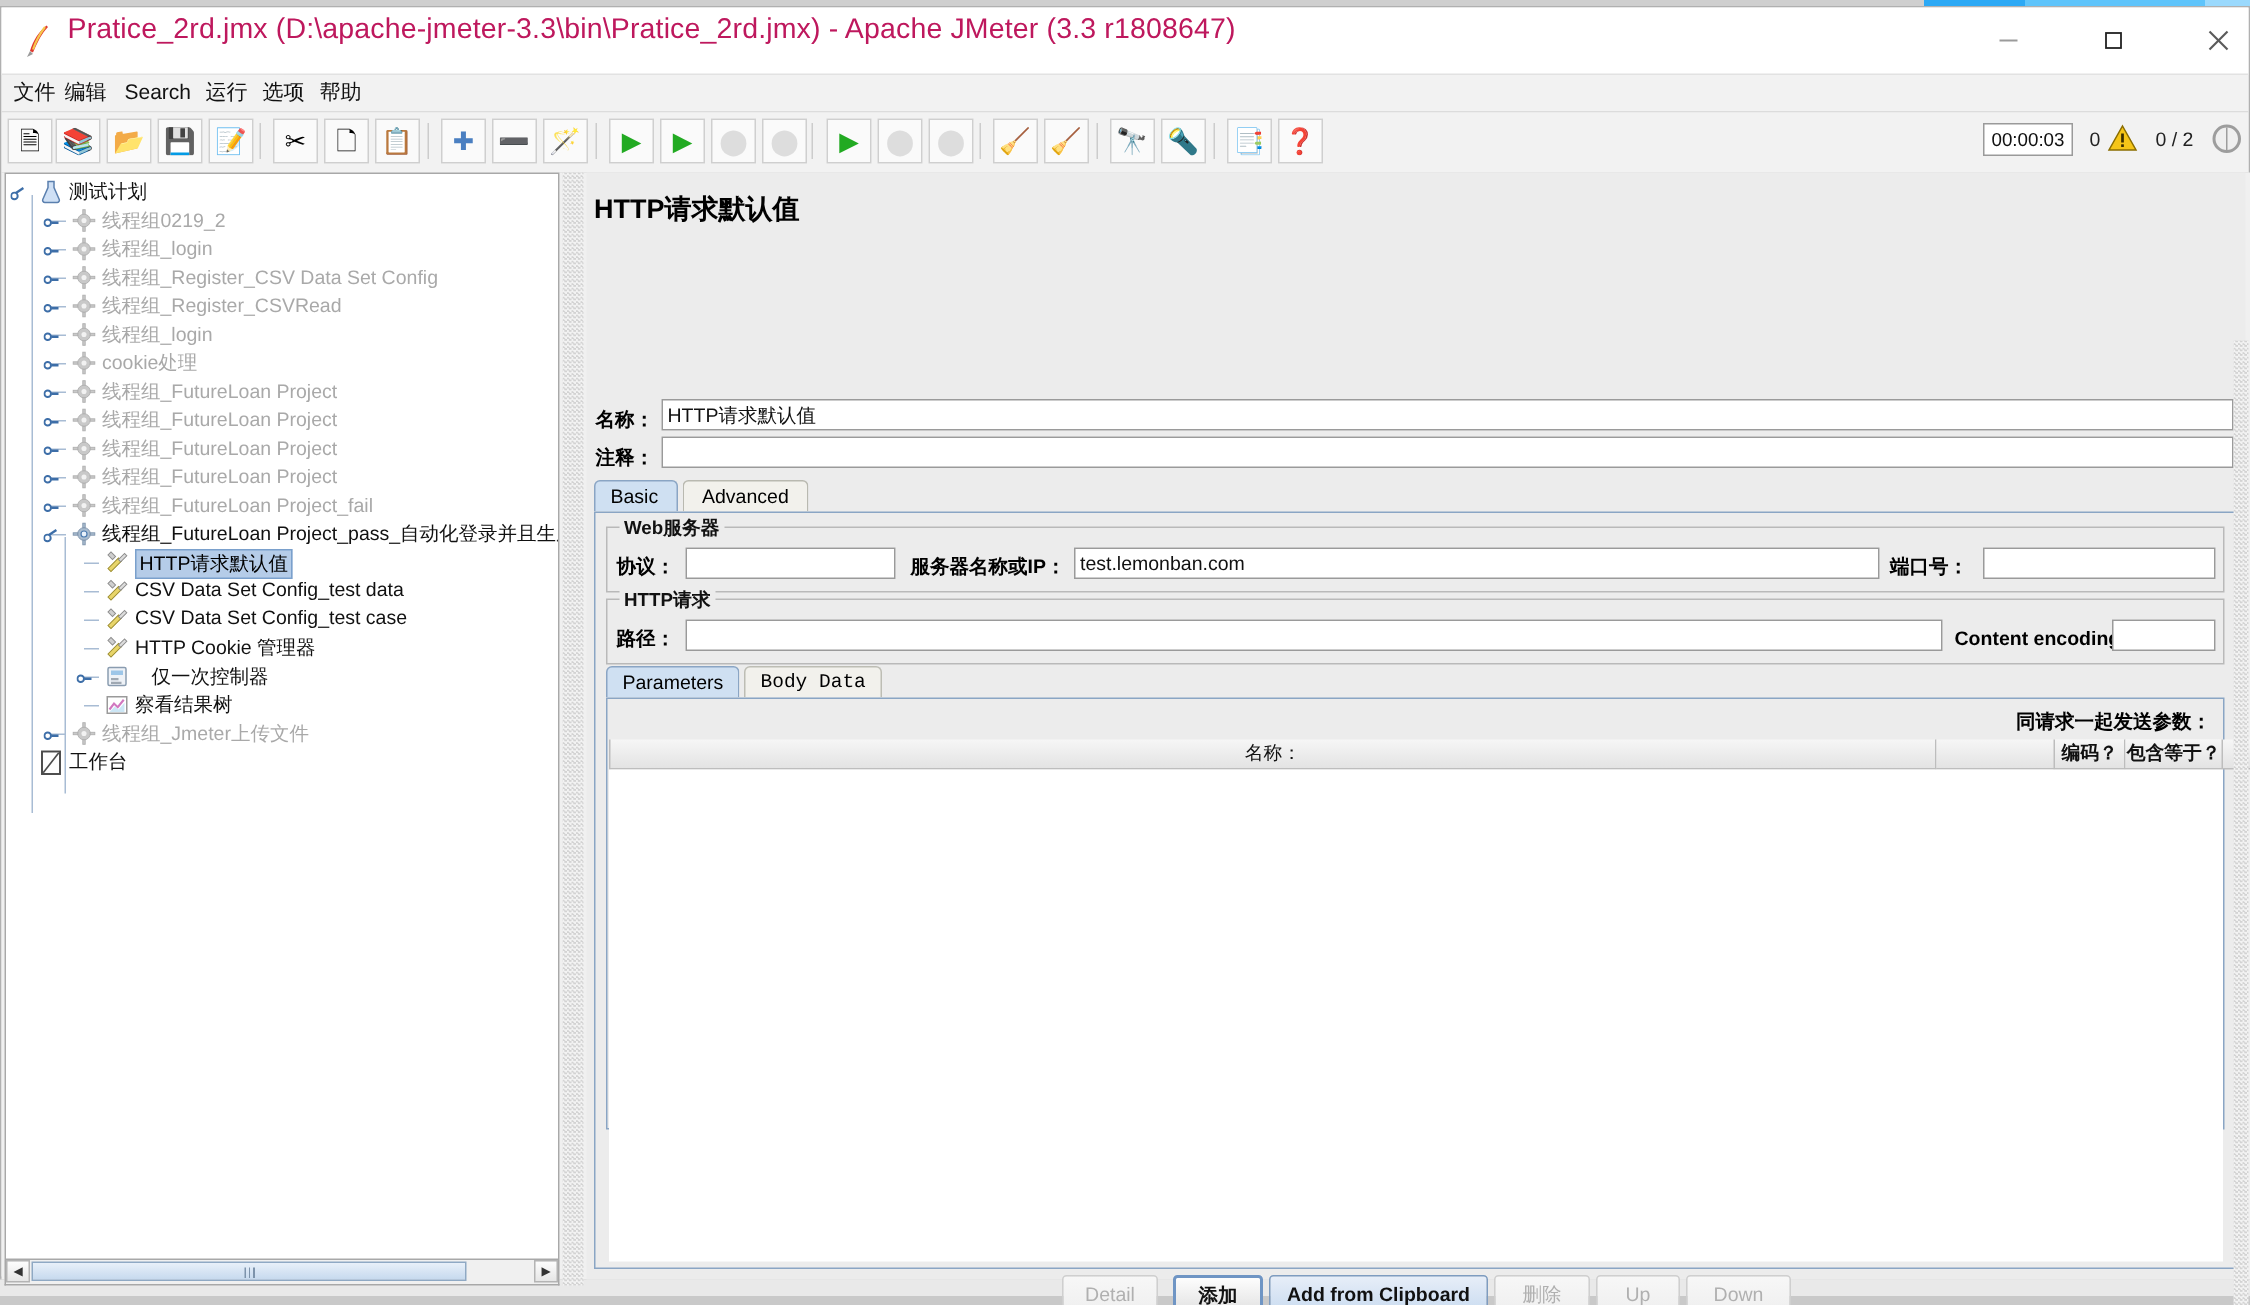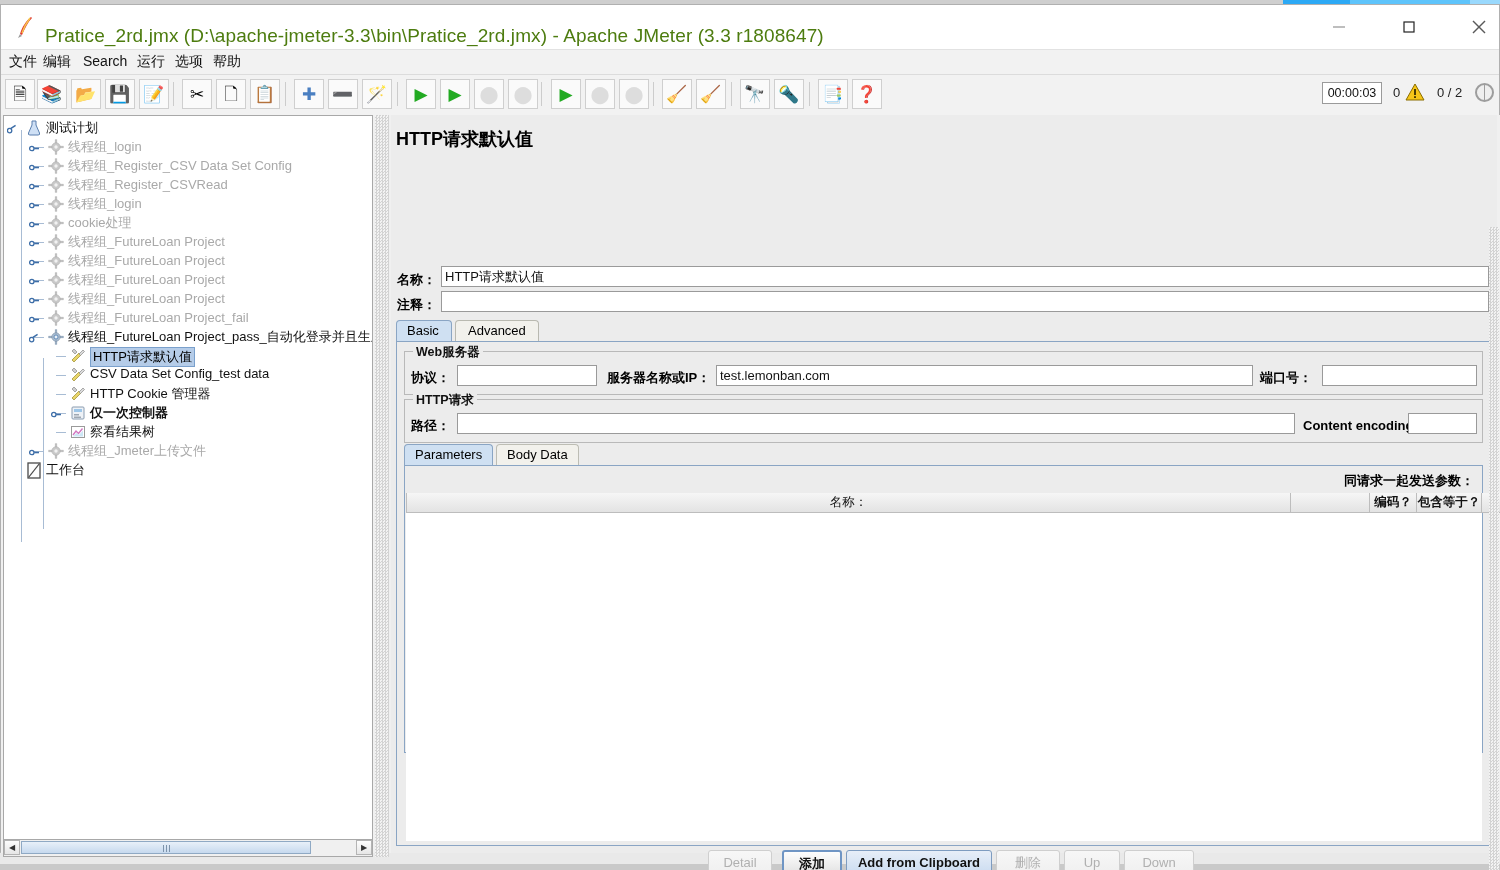--- a/index.html
+++ b/index.html
@@ -15,21 +15,21 @@
   .backdrop-line { position: absolute; left: 0; top: 0; width: 1500px; height: 4px; background: linear-gradient(to right,#cfcfcf 0 1283px, #2ca9f5 1283px 1350px, #5ec4fb 1350px 1470px, #9ad9fd 1470px 1500px); }
   .backdrop-bottom { position: absolute; left: 0; top: 852px; width: 1500px; height: 18px; background: #e9e9e9; border-top: 1px solid #b8b8b8; }
   .backdrop-bottom2 { position: absolute; left: 0; top: 864px; width: 1500px; height: 6px; background: #c9c9c9; }
 
   
   .window { position: absolute; left: 0; top: 4px; width: 1500px; height: 848px; background: #f3f3f3; border: 1px solid #b0b0b0; box-sizing: border-box; }
 
   
   .titlebar { position: relative; height: 44px; background: #ffffff; border-bottom: 1px solid #e2e2e2; }
   .title-icon { position: absolute; left: 14px; top: 10px; width: 22px; height: 24px; }
-  .title-text { position: absolute; left: 44px; top: 20px; font-size: 19px; color: #4d7c0f; white-space: nowrap; letter-spacing: .1px; }
+  .title-text { position: absolute; left: 44px; top: 4px; font-size: 19px; color: #be185d; white-space: nowrap; letter-spacing: .1px; }
   .winbtn { position: absolute; top: 0; width: 70px; height: 44px; display: flex; align-items: center; justify-content: center; cursor: default; }
   .winbtn svg { display: block; }
   .btn-min { left: 1303px; }
   .btn-max { left: 1373px; }
   .btn-close { left: 1443px; }
 
   
   .menubar { position: relative; height: 24px; background: #f2f2f2; border-bottom: 1px solid #dcdcdc; }
   .menu-item { position: absolute; top: 3px; font-size: 14px; color: #111; padding: 0 2px; white-space: nowrap; }
 
@@ -83,21 +83,21 @@
   .tab.inactive { background: #f2f1ec; border-color: #b9b9b0; }
 
   .tabbody { position: absolute; left: 5px; top: 226px; width: 1095px; height: 505px; background: #ececec; border: 1px solid #8aa5c4; box-sizing: border-box; }
 
   .group { position: absolute; border: 1px solid #b9b9b9; box-sizing: border-box; }
   .group-title { position: absolute; top: -8px; left: 8px; background: #ececec; padding: 0 3px; font-size: 12.5px; font-weight: bold; color: #111; }
 
   
   .itab { position: absolute; top: 0; height: 21px; line-height: 20px; font-size: 13px; padding: 0 10px; box-sizing: border-box; border: 1px solid #9fb4cc; border-bottom: none; border-radius: 4px 4px 0 0; }
   .itab.active { background: #cfe0f2; border-color: #8aa5c4; }
-  .itab.inactive { background: #f2f1ec; border-color: #bdbdb4; }
+  .itab.inactive { background: #f2f1ec; border-color: #bdbdb4; font-family: Liberation Mono, monospace; }
 
   .tablebox { position: absolute; background: #ececec; border: 1px solid #8aa5c4; box-sizing: border-box; }
   .tbl-caption { position: absolute; right: 8px; top: 6px; font-size: 13px; font-weight: bold; color: #000; }
   .th { position: absolute; top: 0; height: 20px; line-height: 19px; font-size: 12.5px; color: #111; background: linear-gradient(#f6f6f6,#e3e3e3); border: 1px solid #bdbdbd; border-top: none; border-left: none; box-sizing: border-box; text-align: center; font-weight: normal; }
   .th.bold { font-weight: bold; }
   .grid-body { position: absolute; background: #fff; }
 
   .btnrow { position: absolute; }
   .jbtn { position: absolute; top: 0; height: 26px; line-height: 24px; font-size: 13px; text-align: center; box-sizing: border-box; border: 1px solid #adadad; border-radius: 3px; background: linear-gradient(#fcfcfc,#e9e9e9); color: #111; }
   .jbtn.disabled { color: #b0b0b0; background: linear-gradient(#f7f7f7,#efefef); border-color: #cfcfcf; }
@@ -270,20 +270,38 @@
               <span class="tico" style="left: 44px;"><svg width="16" height="16" viewBox="0 0 16 16">
                   <g fill="#c9c9c9" stroke="#b0b0b0" stroke-width=".6">
                     <circle cx="8" cy="8" r="4.2"></circle>
                     <rect x="7.2" y="0.8" width="1.6" height="3"></rect>
                     <rect x="7.2" y="12.2" width="1.6" height="3"></rect>
                     <rect x="0.8" y="7.2" width="3" height="1.6"></rect>
                     <rect x="12.2" y="7.2" width="3" height="1.6"></rect>
                   </g>
                   <circle cx="8" cy="8" r="1.7" fill="#f2f2f2"></circle>
                 </svg></span>
+              <span class="lbl" style="left: 64px;">线程组0219_2</span>
+            </div>
+            <div class="tnode dim">
+              <div class="hline" style="left: 30px; top: 10px; width: 10px;"></div>
+              <span class="handle" style="left: 25px;"><svg width="11" height="11" viewBox="0 0 11 11">
+                  <circle cx="2.8" cy="5.5" r="2.2" fill="none" stroke="#3d6ea8" stroke-width="1.3"></circle>
+                  <path d="M5.2 5.5 L10 5.5" stroke="#3d6ea8" stroke-width="1.6"></path>
+                </svg></span>
+              <span class="tico" style="left: 44px;"><svg width="16" height="16" viewBox="0 0 16 16">
+                  <g fill="#c9c9c9" stroke="#b0b0b0" stroke-width=".6">
+                    <circle cx="8" cy="8" r="4.2"></circle>
+                    <rect x="7.2" y="0.8" width="1.6" height="3"></rect>
+                    <rect x="7.2" y="12.2" width="1.6" height="3"></rect>
+                    <rect x="0.8" y="7.2" width="3" height="1.6"></rect>
+                    <rect x="12.2" y="7.2" width="3" height="1.6"></rect>
+                  </g>
+                  <circle cx="8" cy="8" r="1.7" fill="#f2f2f2"></circle>
+                </svg></span>
               <span class="lbl" style="left: 64px;">线程组_login</span>
             </div>
             <div class="tnode dim">
               <div class="hline" style="left: 30px; top: 10px; width: 10px;"></div>
               <span class="handle" style="left: 25px;"><svg width="11" height="11" viewBox="0 0 11 11">
                   <circle cx="2.8" cy="5.5" r="2.2" fill="none" stroke="#3d6ea8" stroke-width="1.3"></circle>
                   <path d="M5.2 5.5 L10 5.5" stroke="#3d6ea8" stroke-width="1.6"></path>
                 </svg></span>
               <span class="tico" style="left: 44px;"><svg width="16" height="16" viewBox="0 0 16 16">
                   <g fill="#c9c9c9" stroke="#b0b0b0" stroke-width=".6">
@@ -477,35 +495,44 @@
                 </svg></span>
               <span class="lbl" style="left: 86px;">CSV Data Set Config_test data</span>
             </div>
             <div class="tnode">
               <div class="hline" style="left: 52px; top: 10px; width: 10px;"></div>
               <span class="tico" style="left: 66px;"><svg width="16" height="16" viewBox="0 0 16 16">
                   <path d="M2 12 L9 5 L11 7 L4 14 Z" fill="#e8d56a" stroke="#9a8a2a" stroke-width=".7"></path>
                   <path d="M13 2 L9 6 L10.5 7.5 L14.5 3.5 Z" fill="#dcdcdc" stroke="#8a8a8a" stroke-width=".7"></path>
                   <path d="M2 3 L5 6 L7 4 L4 1 Z" fill="#cfcfcf" stroke="#8a8a8a" stroke-width=".7"></path>
                 </svg></span>
+              <span class="lbl" style="left: 86px;">CSV Data Set Config_test case</span>
+            </div>
+            <div class="tnode">
+              <div class="hline" style="left: 52px; top: 10px; width: 10px;"></div>
+              <span class="tico" style="left: 66px;"><svg width="16" height="16" viewBox="0 0 16 16">
+                  <path d="M2 12 L9 5 L11 7 L4 14 Z" fill="#e8d56a" stroke="#9a8a2a" stroke-width=".7"></path>
+                  <path d="M13 2 L9 6 L10.5 7.5 L14.5 3.5 Z" fill="#dcdcdc" stroke="#8a8a8a" stroke-width=".7"></path>
+                  <path d="M2 3 L5 6 L7 4 L4 1 Z" fill="#cfcfcf" stroke="#8a8a8a" stroke-width=".7"></path>
+                </svg></span>
               <span class="lbl" style="left: 86px;">HTTP Cookie 管理器</span>
             </div>
             <div class="tnode">
               <div class="hline" style="left: 52px; top: 10px; width: 10px;"></div>
               <span class="handle" style="left: 47px;"><svg width="11" height="11" viewBox="0 0 11 11">
                   <circle cx="2.8" cy="5.5" r="2.2" fill="none" stroke="#3d6ea8" stroke-width="1.3"></circle>
                   <path d="M5.2 5.5 L10 5.5" stroke="#3d6ea8" stroke-width="1.6"></path>
                 </svg></span>
               <span class="tico" style="left: 66px;"><svg width="16" height="16" viewBox="0 0 16 16">
                   <rect x="2" y="2" width="12" height="12" rx="1" fill="#eef2f7" stroke="#8a9cb0" stroke-width="1"></rect>
                   <rect x="4" y="4" width="8" height="3" fill="#9dc6e8"></rect>
                   <rect x="4" y="9" width="5" height="1.5" fill="#9fa8b2"></rect>
                   <rect x="4" y="11.5" width="7" height="1.5" fill="#9fa8b2"></rect>
                 </svg></span>
-              <span class="lbl" style="left: 86px; font-weight: bold;">仅一次控制器</span>
+              <span class="lbl" style="left: 97px;">仅一次控制器</span>
             </div>
             <div class="tnode">
               <div class="hline" style="left: 52px; top: 10px; width: 10px;"></div>
               <span class="tico" style="left: 66px;"><svg width="16" height="16" viewBox="0 0 16 16">
                   <rect x="1.5" y="2.5" width="13" height="11" fill="#fff" stroke="#9a9a9a" stroke-width="1"></rect>
                   <path d="M3 11 L6 7 L8.5 9.5 L12.5 4.5" stroke="#d178c0" stroke-width="1.4" fill="none"></path>
                   <path d="M3 12.6 L6.5 9 L9 11 L13 6.5 L13 12.6 Z" fill="#bfe0f2" opacity=".8"></path>
                 </svg></span>
               <span class="lbl" style="left: 86px;">察看结果树</span>
             </div>

